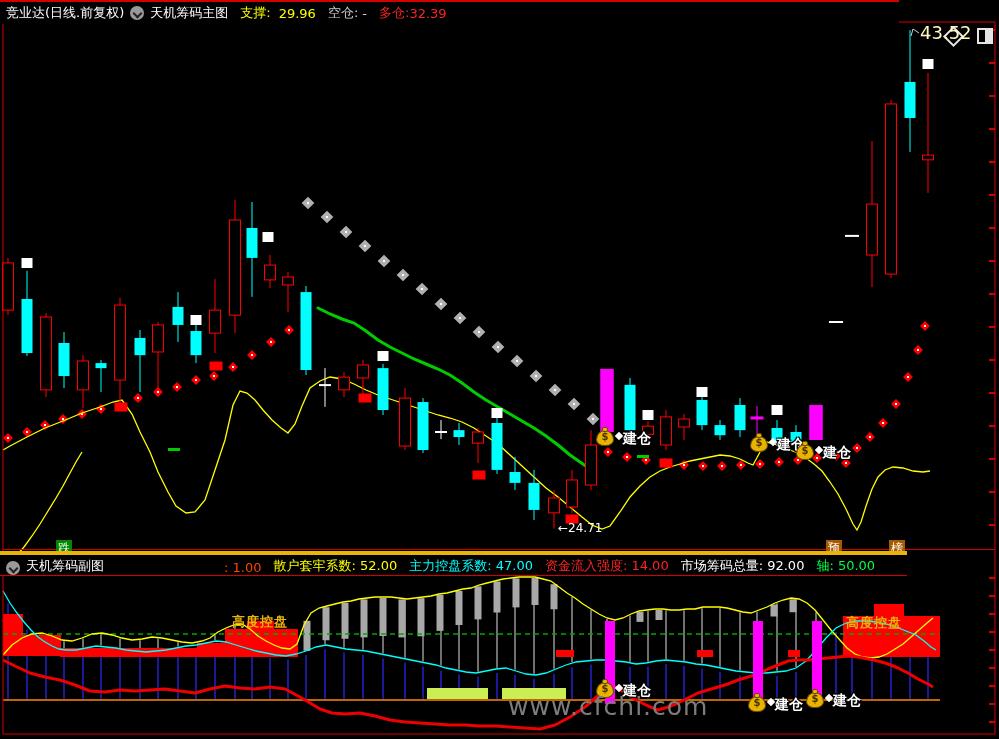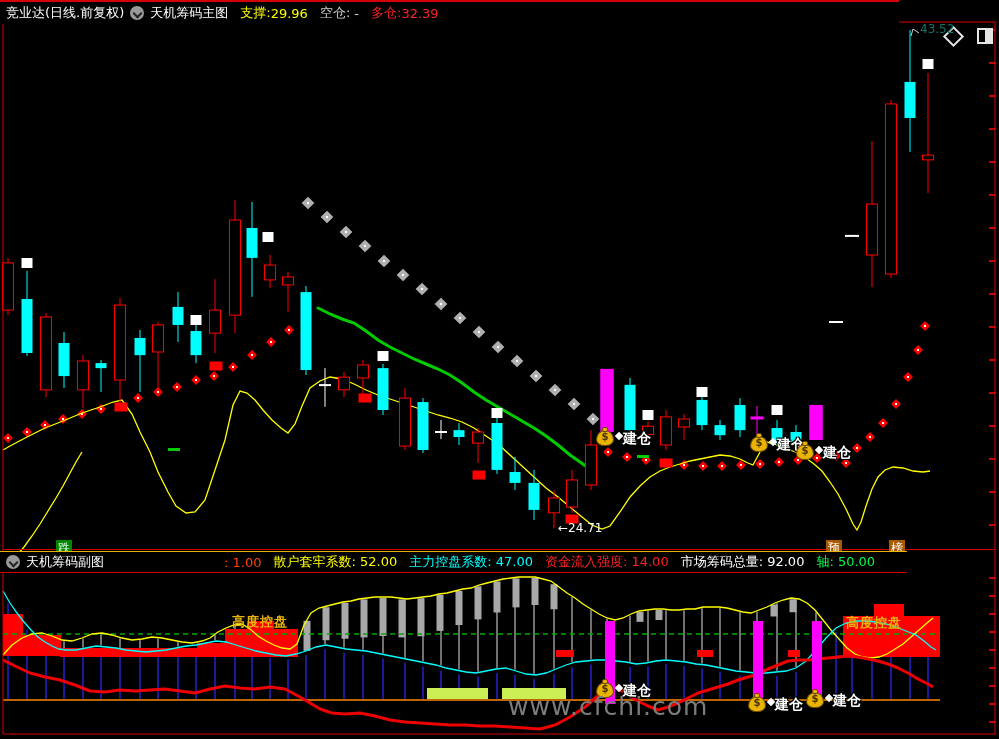--- a/index.html
+++ b/index.html
@@ -4,34 +4,34 @@
 <style>
   html,body{margin:0;padding:0;background:#000;}
   .screen{position:relative;width:999px;height:739px;background:#000;overflow:hidden;
           font-family:"DejaVu Sans","Liberation Sans",sans-serif;}
   #chart{position:absolute;left:0;top:0;z-index:1;}
   
   .titlebar{position:absolute;left:0;top:0;width:899px;height:22px;background:#000;
             border-top:2px solid #d40000;display:flex;align-items:center;z-index:3;
             font-size:13px;white-space:nowrap;}
   .subheader{position:absolute;left:0;top:551px;width:907px;height:20px;background:#000;
-             border-top:1px solid #eab308;border-bottom:1px solid #d40000;display:flex;
-             align-items:center;z-index:3;font-size:13px;white-space:nowrap;}
+             border-top:4px solid #eab308;border-bottom:1px solid #d40000;display:flex;
+             align-items:flex-end;z-index:3;font-size:13px;white-space:nowrap;}
   .tb-sym{color:#fff;margin-left:6px;}
   .tb-ind{color:#fff;}
   .yel{color:#ffff00;} .gry{color:#cfcfcf;} .red{color:#ff2222;}
   .cyn{color:#00ffff;} .grn{color:#00ff44;} .wht{color:#ffffff;} .orng{color:#ff4400;}
   .sp{margin-left:12px;}
   .collapse-ic{width:14px;height:14px;border-radius:50%;background:#9a9a9a;margin:0 6px;
                position:relative;flex:0 0 auto;}
   .collapse-ic::after{content:"";position:absolute;left:3.5px;top:4px;width:5px;height:5px;
                border-right:2px solid #222;border-bottom:2px solid #222;transform:rotate(45deg);}
   
   .ov{position:absolute;z-index:2;}
-  .price-hi{color:#0f766e;font-size:12px;}
+  .price-hi{color:#fef9c3;font-size:18px;}
   .price-lo{color:#ffffff;font-size:12px;}
   .badge{width:16px;height:16px;color:#fff;font-size:12px;line-height:16px;text-align:center;}
   .hctrl{color:#eab308;font-size:13px;font-weight:bold;letter-spacing:1px;}
   .wm{color:#7d7d7d;font-size:25px;letter-spacing:1px;}
   .signal{display:flex;align-items:flex-start;}
   .bag{position:relative;width:16px;height:14px;background:#e8b400;
        border:1px solid #6b4a00;border-radius:50% 50% 46% 46%/62% 62% 40% 40%;flex:0 0 auto;}
   .bag::before{content:"";position:absolute;top:-4px;left:5px;width:4px;height:3px;
        background:#e8b400;border:1px solid #6b4a00;border-radius:2px;}
   .bag::after{content:"$";position:absolute;top:0px;left:4.5px;font-size:10px;font-weight:bold;color:#4f3300;}
@@ -460,21 +460,21 @@
         <line x1="989" y1="704" x2="995" y2="704" stroke="#d40000" stroke-width="2"></line>
         <line x1="989" y1="722" x2="995" y2="722" stroke="#d40000" stroke-width="2"></line>
       </g>
     </svg>
 
   <div class="titlebar">
     <span class="tb-sym">竞业达(日线.前复权)</span>
     <span class="collapse-ic"></span>
     <span class="tb-ind">天机筹码主图</span>
     <span class="yel sp">支撑:</span>
-    <span class="yel" style="margin-left:0">29.96</span>
+    <span class="yel" style="margin-left:8px">29.96</span>
     <span class="gry sp">空仓:</span>
     <span class="gry" style="margin-left:4px">-</span>
     <span class="red sp">多仓:</span>
     <span class="red" style="">32.39</span>
   </div>
 
   <div class="ov" style="left:946px;top:29px">
       <div class="diamond-ic"></div>
     </div>
   <div class="ov" style="left:977px;top:28px">

